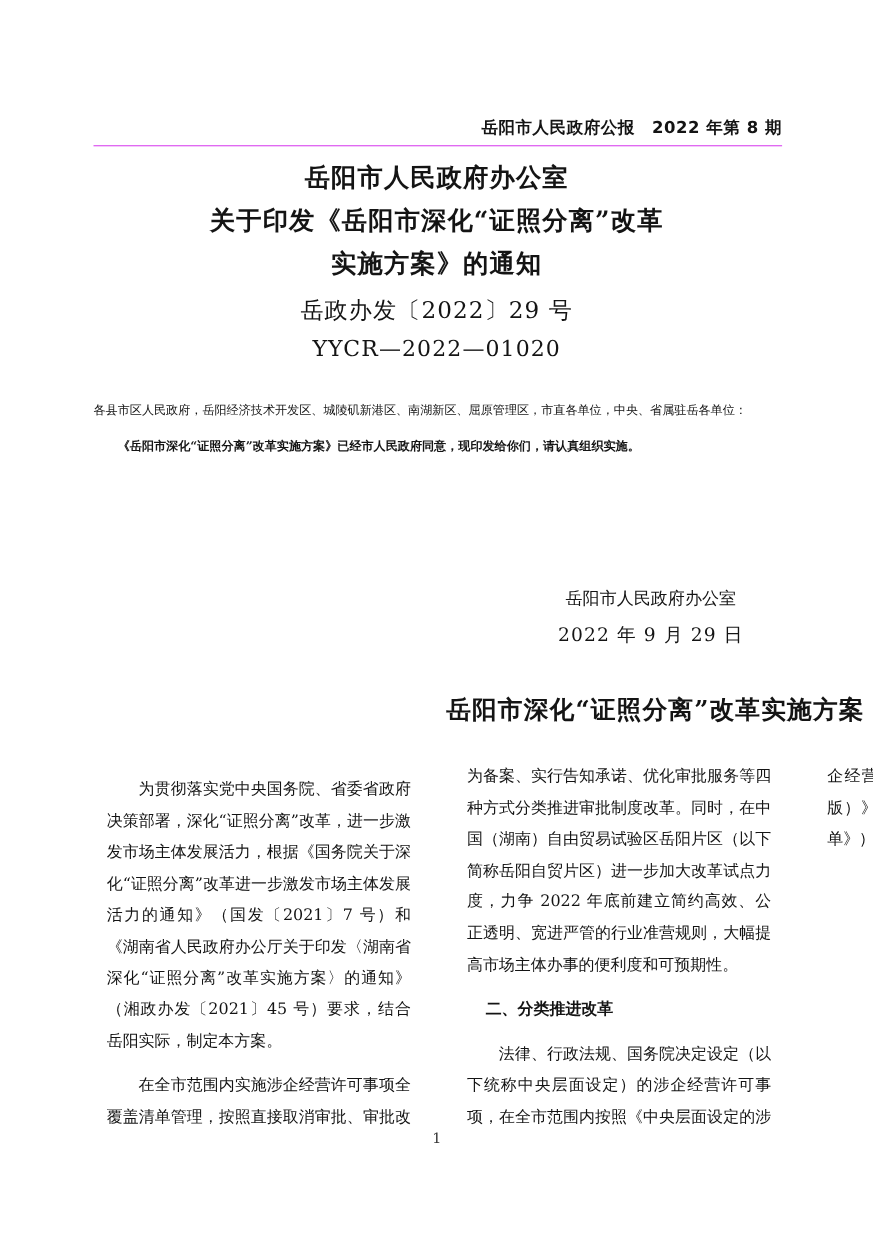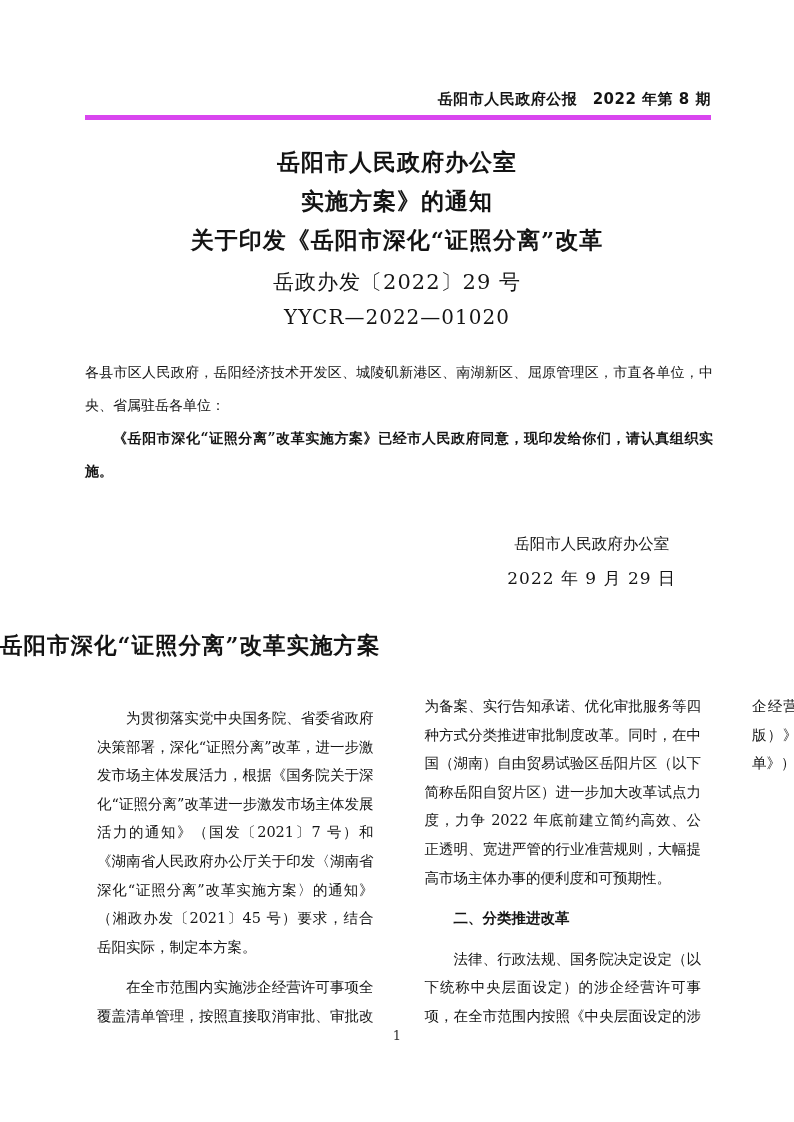--- a/index.html
+++ b/index.html
@@ -11,30 +11,30 @@
     background: #ffffff;
     color: #141414;
     font-family: "DejaVu Serif", "Liberation Serif", serif;
     overflow: hidden;
   }
 
   
   .gazette-header {
     position: absolute;
     left: 85px;
-    top: 88px;
+    top: 105px;
     width: 626px;
     text-align: right;
     font-family: "DejaVu Sans", "Liberation Sans", sans-serif;
     font-weight: 700;
     font-size: 15px;
     letter-spacing: 0.5px;
     line-height: 22px;
     padding-bottom: 5px;
-    border-bottom: 5px solid #d946ef;
+    border-bottom: 1px solid #d946ef;
   }
 
   
   .doc-title {
     position: absolute;
     left: 0;
     top: 142px;
     width: 794px;
     text-align: center;
     font-size: 23px;
@@ -61,21 +61,21 @@
     font-size: 20px;
     letter-spacing: 1px;
   }
 
   
   .letter-body {
     position: absolute;
     left: 85px;
     top: 356px;
     width: 628px;
-    font-size: 14px;
+    font-size: 11px;
     line-height: 33px;
     text-align: justify;
   }
   .letter-body p { margin: 0; }
   .letter-body .notice { text-indent: 2em; font-weight: bold; }
 
   
   .signature-block {
     position: absolute;
     right: 118px;
@@ -85,42 +85,42 @@
   }
   .signature-block .issuer { font-size: 15.5px; }
   .signature-block .issue-date { font-size: 17px; letter-spacing: 1px; }
 
   
   .plan-title {
     position: absolute;
     left: 0;
     top: 630px;
     width: 786px;
-    text-align: left;
+    text-align: right;
     font-size: 22.5px;
     font-weight: 700;
     letter-spacing: 1px;
   }
 
   .columns {
     position: absolute;
     left: 85px;
     top: 692px;
     width: 628px;
     height: 346px;
     column-count: 2;
     column-gap: 27px;
     column-fill: auto;
     font-size: 14.5px;
     line-height: 28.6px;
     text-align: justify;
   }
   .columns p { margin: 12px; text-indent: 2em; }
   .columns .col-heading {
-    margin: 12px;
+    margin: 0;
     text-indent: 2em;
     font-size: 14.5px;
     line-height: 28.6px;
     font-weight: 700;
     font-family: "DejaVu Sans", "Liberation Sans", sans-serif;
   }
 
   .page-number {
     position: absolute;
     left: 0;
@@ -133,22 +133,22 @@
 </style>
 </head>
 <body>
 
 <div class="page">
 
   <div class="gazette-header">岳阳市人民政府公报　2022 年第 8 期</div>
 
   <div class="doc-title">
     <div>岳阳市人民政府办公室</div>
+    <div>关于印发《岳阳市深化“证照分离”改革</div>
     <div>实施方案》的通知</div>
-    <div>关于印发《岳阳市深化“证照分离”改革</div>
   </div>
 
   <div class="doc-number">岳政办发〔2022〕29 号</div>
 
   <div class="doc-code">YYCR—2022—01020</div>
 
   <div class="letter-body">
     <p class="addressee">各县市区人民政府，岳阳经济技术开发区、城陵矶新港区、南湖新区、屈原管理区，市直各单位，中央、省属驻岳各单位：</p>
     <p class="notice">《岳阳市深化“证照分离”改革实施方案》已经市人民政府同意，现印发给你们，请认真组织实施。</p>
   </div>

